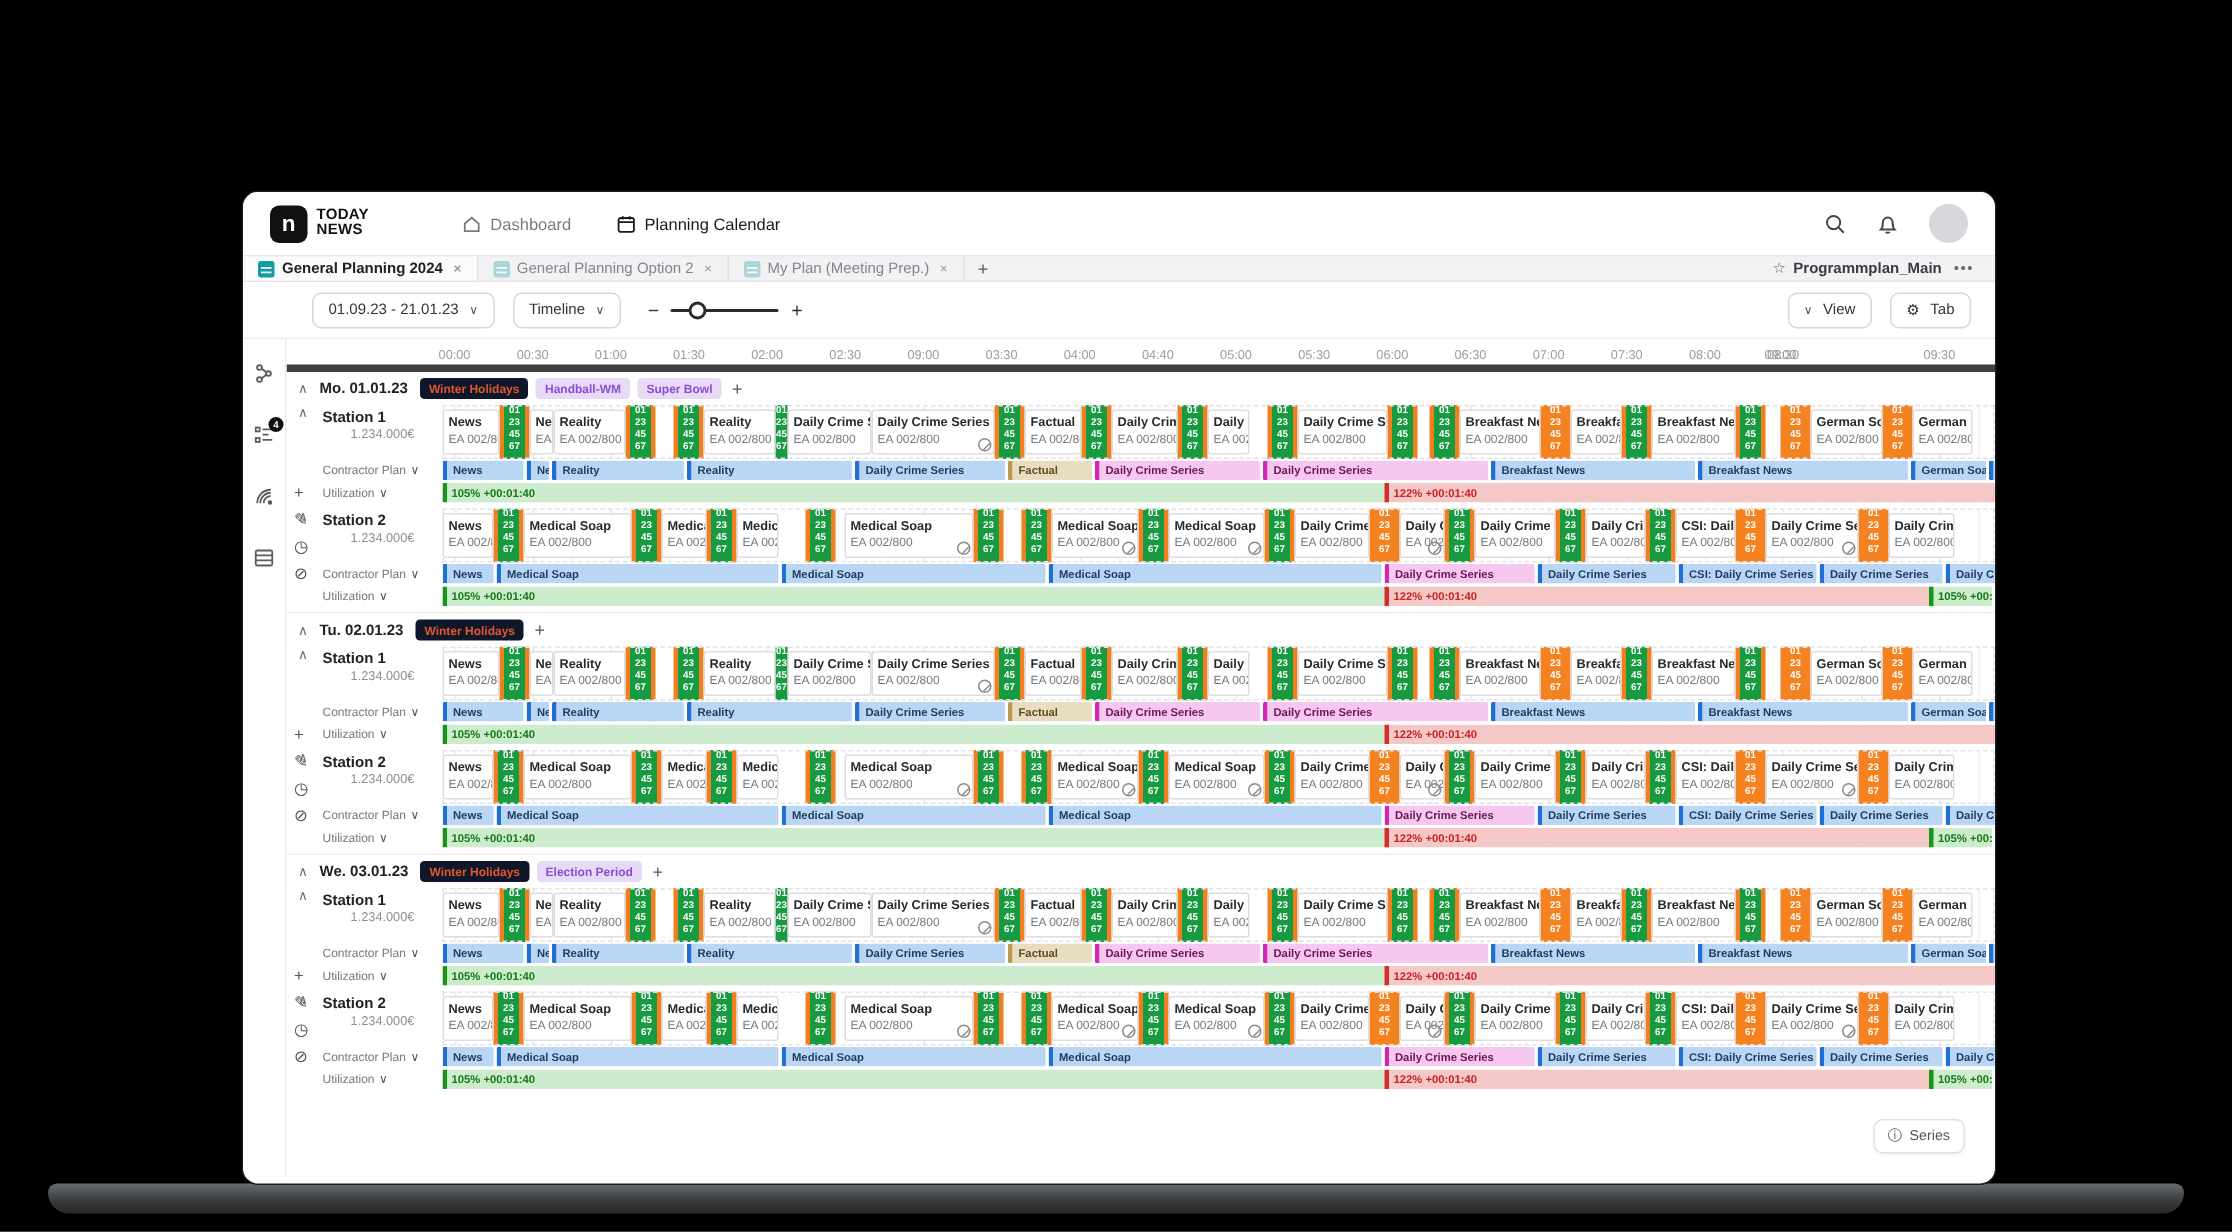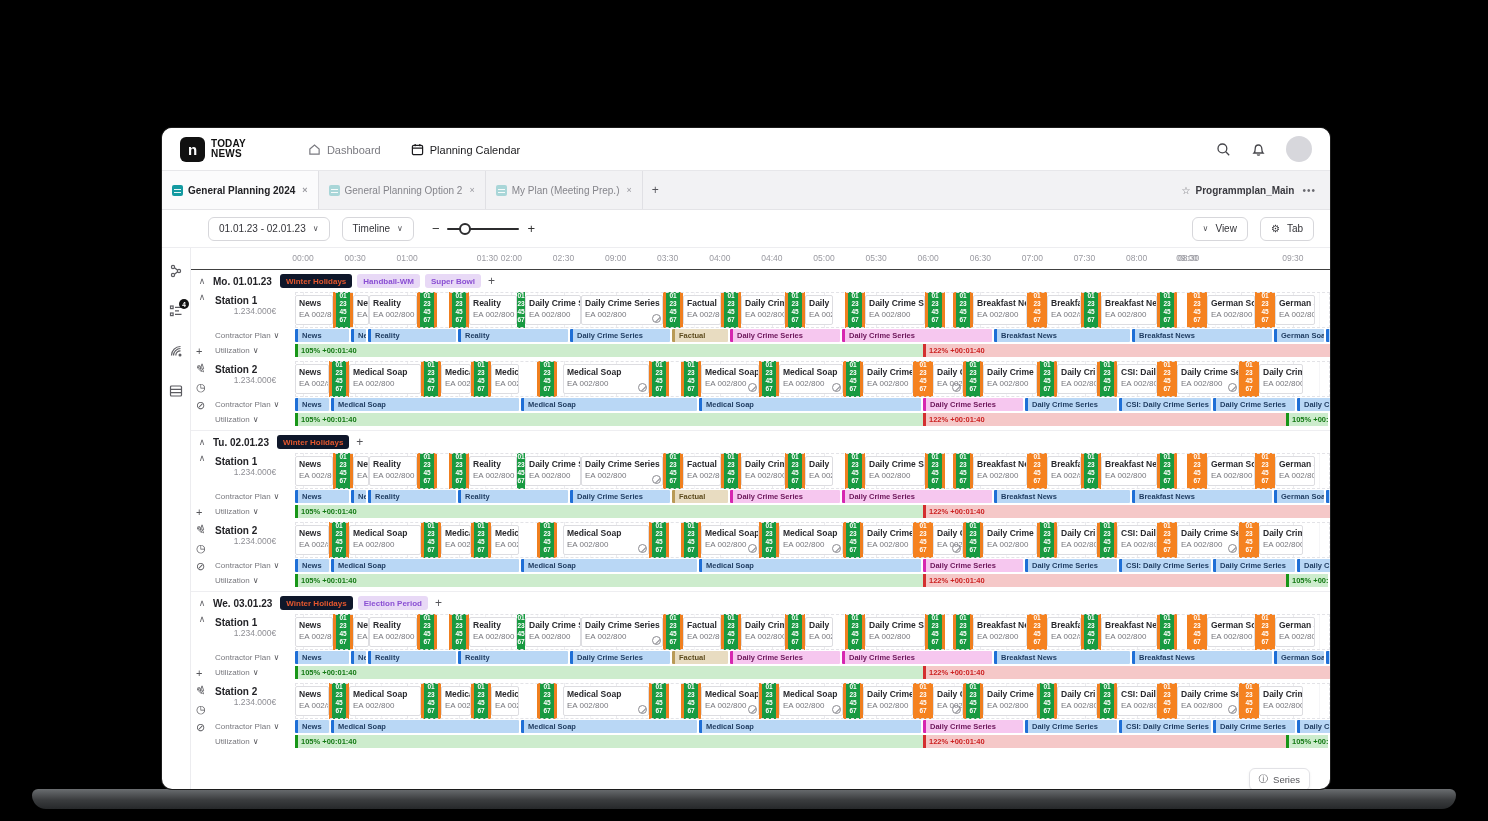--- a/index.html
+++ b/index.html
@@ -16,21 +16,21 @@
   .logo-box { width:25px; height:25px; background:#111; border-radius:6px; color:#fff; display:flex; align-items:center; justify-content:center; font-weight:800; font-size:15px; }
   .brand { margin-left:6px; font-weight:800; font-size:10px; line-height:10px; letter-spacing:.2px; color:#111; }
   .nav { display:flex; gap:30px; margin-left:62px; align-items:center; }
   .nav-item { display:flex; align-items:flex-end; gap:6px; font-size:11px; color:#7a7a80; cursor:pointer; }
   .nav-item.active { color:#1b1b1e; font-weight:400; }
   .hdr-right { margin-left:auto; display:flex; align-items:center; gap:20px; }
   .avatar { width:26px; height:26px; border-radius:50%; background:#d7d7dc; }
   .icon-svg { display:block; }
 
   
-  .tabbar { height:40px; background:#f2f2f4; border-top:1px solid #e7e7ea; border-bottom:1px solid #e4e4e7; display:flex; align-items:stretch; font-size:10px; }
+  .tabbar { height:18px; background:#f2f2f4; border-top:1px solid #e7e7ea; border-bottom:1px solid #e4e4e7; display:flex; align-items:stretch; font-size:10px; }
   .tab { display:flex; align-items:center; gap:5px; padding:0 10px; color:#85858b; border-right:1px solid #e0e0e4; cursor:pointer; }
   .tab.active { background:#fbfbfc; color:#222226; font-weight:700; }
   .tab .cal { width:11px; height:11px; border-radius:2px; position:relative; }
   .cal.teal { background:#149aa1; } .cal.teal-light { background:#a9d6d8; }
   .cal:after { content:""; position:absolute; left:2px; top:4px; right:2px; bottom:2px; background:linear-gradient(#fff 1px,transparent 1px) 0 0/100% 3px; opacity:.9; }
   .tab-close { color:#9a9aa0; font-size:9px; margin-left:2px; }
   .tab-add { display:flex; align-items:center; padding:0 9px; color:#55555a; font-size:12px; cursor:pointer; }
   .tabbar-right { margin-left:auto; display:flex; align-items:center; gap:8px; padding-right:14px; color:#44444a; }
   .bookmark { display:flex; align-items:center; gap:5px; font-size:10px; font-weight:600; color:#3a3a40; }
   .star { font-size:10px; color:#6a6a70; font-weight:400; }
@@ -46,21 +46,21 @@
   .toolbar .spacer { flex:1; }
 
   
   .body { display:flex; height:560px; border-top:1px solid #ededf0; position:relative; }
   .rail { width:29px; border-right:1px solid #ececef; display:flex; flex-direction:column; align-items:center; padding-top:16px; gap:22px; }
   .rail-ic { position:relative; color:#5b5b60; }
   .badge { position:absolute; top:-5px; right:-6px; width:10px; height:10px; border-radius:50%; background:#111; color:#fff; font-size:6.5px; display:flex; align-items:center; justify-content:center; font-weight:700; }
   .main { flex:1; position:relative; overflow:hidden; }
 
   
-  .time-header { position:relative; height:22px; border-bottom:1px solid #404040; }
+  .time-header { position:relative; height:22px; border-bottom:5px solid #404040; }
   .time-label { position:absolute; top:5px; transform:translateX(-50%); font-size:8.5px; color:#9a9aa1; }
 
   
   .days { position:relative; }
   .day { position:relative; border-top:1px solid #eeeef1; }
   .day:first-child { border-top:none; }
   .day-header { height:22px; display:flex; align-items:center; background:#fff; }
   .chev-col { width:22px; display:flex; justify-content:center; color:#6b6b70; font-size:9px; }
   .day-label { font-size:10px; font-weight:700; color:#222226; margin-right:8px; }
   .tag { height:14px; display:flex; align-items:center; padding:0 6px; border-radius:3px; font-size:8px; font-weight:700; margin-right:5px; cursor:pointer; }
@@ -173,21 +173,21 @@
       <div class="bookmark">
         <span class="star">☆</span>
         <span>Programmplan_Main</span>
       </div>
       <span class="more-dots">•••</span>
     </div>
   </div>
 
   <div class="toolbar">
     <div class="chip">
-      <span>01.01.23 - 02.01.23</span>
+      <span>01.09.23 - 21.01.23</span>
       <span class="chev-sm">∨</span>
     </div>
     <div class="chip">
       <span>Timeline</span>
       <span class="chev-sm">∨</span>
     </div>
     <div class="zoomctl">
       <span>−</span>
       <div class="ztrack">
           <div class="zknob"></div>
@@ -235,21 +235,21 @@
             <path d="M1.5 5.3 H12.5 M1.5 8.6 H12.5"></path>
           </svg>
       </span>
     </div>
 
     <div class="main">
       <div class="time-header" id="time-header">
           <span class="time-label" style="left: 112px;">00:00</span>
           <span class="time-label" style="left: 164.1px;">00:30</span>
           <span class="time-label" style="left: 216.2px;">01:00</span>
-          <span class="time-label" style="left: 268.3px; margin-left: 28px;">01:30</span>
+          <span class="time-label" style="left: 268.3px;">01:30</span>
           <span class="time-label" style="left: 320.4px;">02:00</span>
           <span class="time-label" style="left: 372.5px;">02:30</span>
           <span class="time-label" style="left: 424.6px;">09:00</span>
           <span class="time-label" style="left: 476.7px;">03:30</span>
           <span class="time-label" style="left: 528.8px;">04:00</span>
           <span class="time-label" style="left: 580.9px;">04:40</span>
           <span class="time-label" style="left: 633px;">05:00</span>
           <span class="time-label" style="left: 685.1px;">05:30</span>
           <span class="time-label" style="left: 737.2px;">06:00</span>
           <span class="time-label" style="left: 789.3px;">06:30</span>

